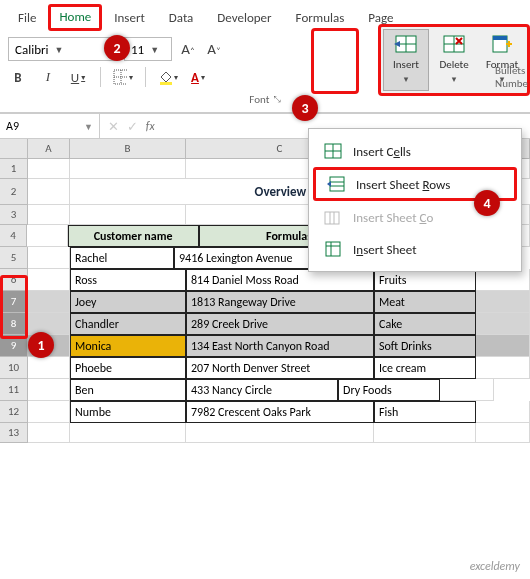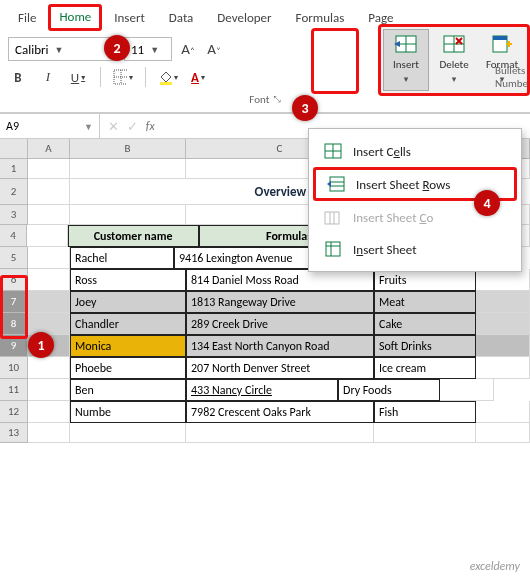--- a/index.html
+++ b/index.html
@@ -273,21 +273,21 @@
         <div class="cell" style="width: 42px;"></div>
         <div class="cell tbl-cell" style="width: 116px;">Phoebe</div>
         <div class="cell tbl-cell" style="width: 188px;">207 North Denver Street</div>
         <div class="cell tbl-cell" style="width: 102px;">Ice cream</div>
         <div class="cell" style="width: 54px;"></div>
       </div>
       <div class="row" style="height: 22px;">
         <div class="rowhdr">11</div>
         <div class="cell" style="width: 42px;"></div>
         <div class="cell tbl-cell" style="width: 116px;">Ben</div>
-        <div class="cell tbl-cell" style="width: 152px; text-decoration: underline;">433 Nancy Circle</div>
+        <div class="cell tbl-cell" style="width: 152px;">433 Nancy Circle</div>
         <div class="cell tbl-cell" style="width: 102px;">Dry Foods</div>
         <div class="cell" style="width: 54px;"></div>
       </div>
       <div class="row" style="height: 22px;">
         <div class="rowhdr">12</div>
         <div class="cell" style="width: 42px;"></div>
         <div class="cell tbl-cell" style="width: 116px;">Numbe</div>
         <div class="cell tbl-cell" style="width: 188px;">7982 Crescent Oaks Park</div>
         <div class="cell tbl-cell" style="width: 102px;">Fish</div>
         <div class="cell" style="width: 54px;"></div>

